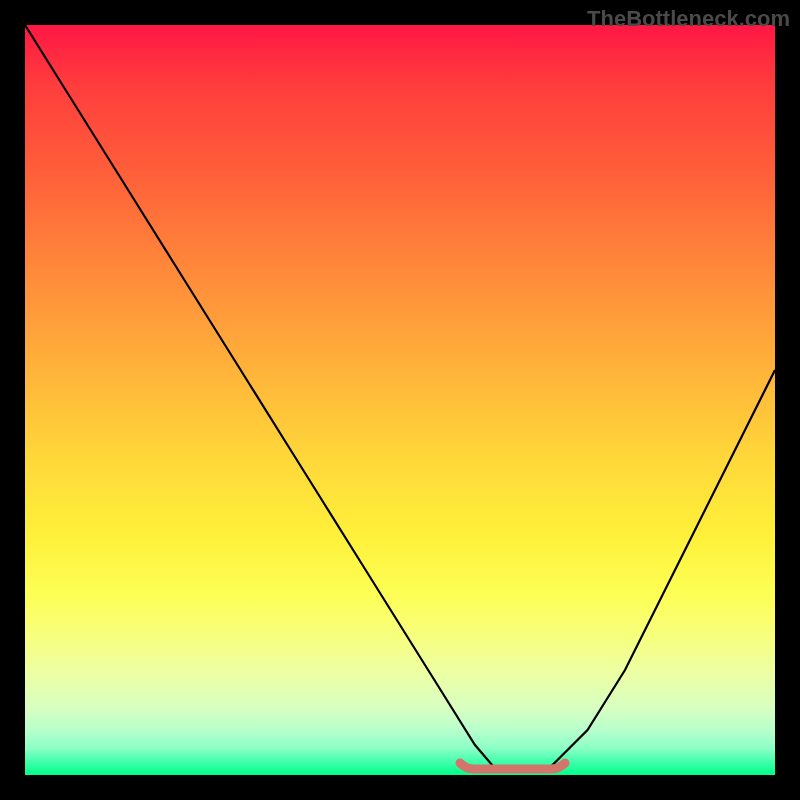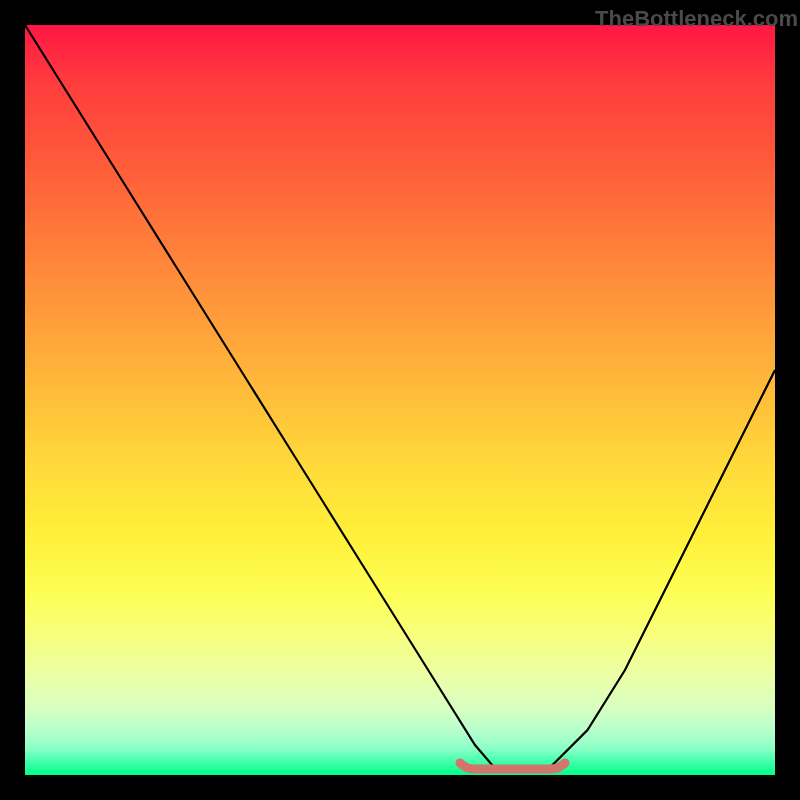--- a/index.html
+++ b/index.html
@@ -7,21 +7,21 @@
     width: 800px;
     height: 800px;
     background: #000;
     position: relative;
     font-family: Arial, sans-serif;
     overflow: hidden;
   }
   .watermark {
     position: absolute;
     top: 6px;
-    right: 2px;
+    right: 10px;
     color: #4a4a4a;
     font-size: 22px;
     font-weight: bold;
     z-index: 10;
   }
   .plot-area {
     position: absolute;
     left: 25px;
     top: 25px;
     width: 750px;

